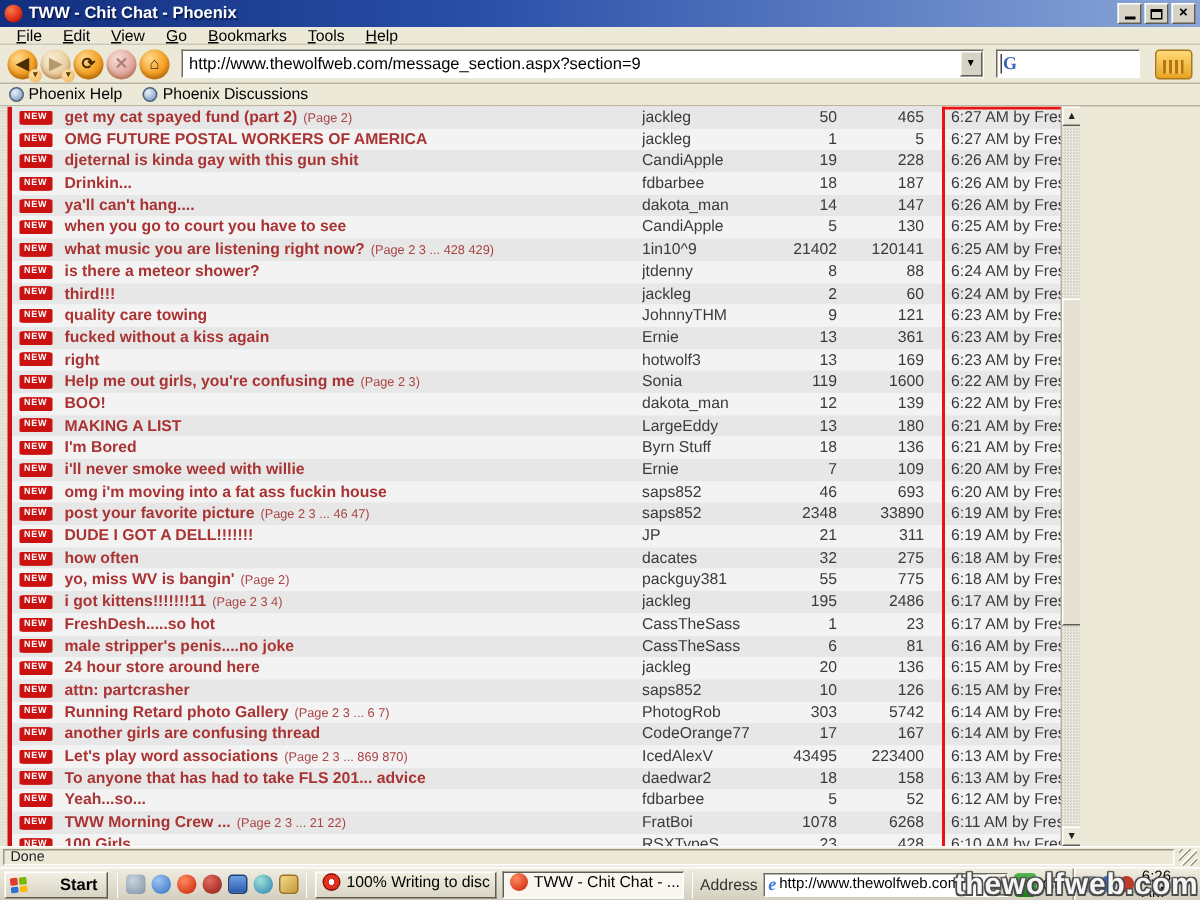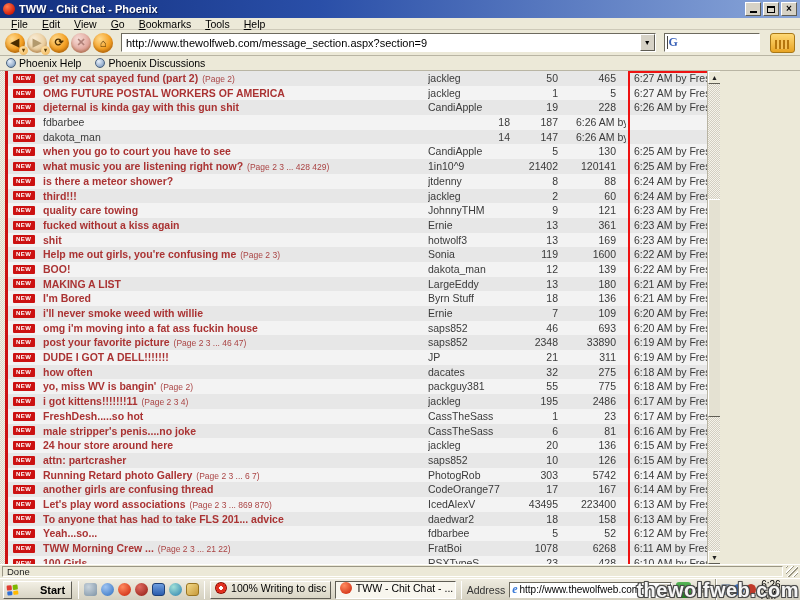--- a/index.html
+++ b/index.html
@@ -252,30 +252,32 @@
     <span class="cell">CandiApple</span>
     <span class="cell num">19</span>
     <span class="cell num">228</span>
     <span class="cell last">6:26 AM by FreshDesh</span>
     <span class="cell"></span>
   </div>
       <div class="row">
     <span class="cell icon-cell">
           <span class="new-badge">NEW</span>
         </span>
+    <span class="cell title-cell"><a href="#">Drinkin...</a><span class="pages"></span></span>
     <span class="cell">fdbarbee</span>
     <span class="cell num">18</span>
     <span class="cell num">187</span>
     <span class="cell last">6:26 AM by FreshDesh</span>
     <span class="cell"></span>
   </div>
       <div class="row">
     <span class="cell icon-cell">
           <span class="new-badge">NEW</span>
         </span>
+    <span class="cell title-cell"><a href="#">ya'll can't hang....</a><span class="pages"></span></span>
     <span class="cell">dakota_man</span>
     <span class="cell num">14</span>
     <span class="cell num">147</span>
     <span class="cell last">6:26 AM by FreshDesh</span>
     <span class="cell"></span>
   </div>
       <div class="row">
     <span class="cell icon-cell">
           <span class="new-badge">NEW</span>
         </span>
@@ -338,21 +340,21 @@
     <span class="cell">Ernie</span>
     <span class="cell num">13</span>
     <span class="cell num">361</span>
     <span class="cell last">6:23 AM by FreshDesh</span>
     <span class="cell"></span>
   </div>
       <div class="row">
     <span class="cell icon-cell">
           <span class="new-badge">NEW</span>
         </span>
-    <span class="cell title-cell"><a href="#">shit</a><span class="pages"></span></span>
+    <span class="cell title-cell"><a href="#">right</a><span class="pages"></span></span>
     <span class="cell">hotwolf3</span>
     <span class="cell num">13</span>
     <span class="cell num">169</span>
     <span class="cell last">6:23 AM by FreshDesh</span>
     <span class="cell"></span>
   </div>
       <div class="row">
     <span class="cell icon-cell">
           <span class="new-badge">NEW</span>
         </span>

